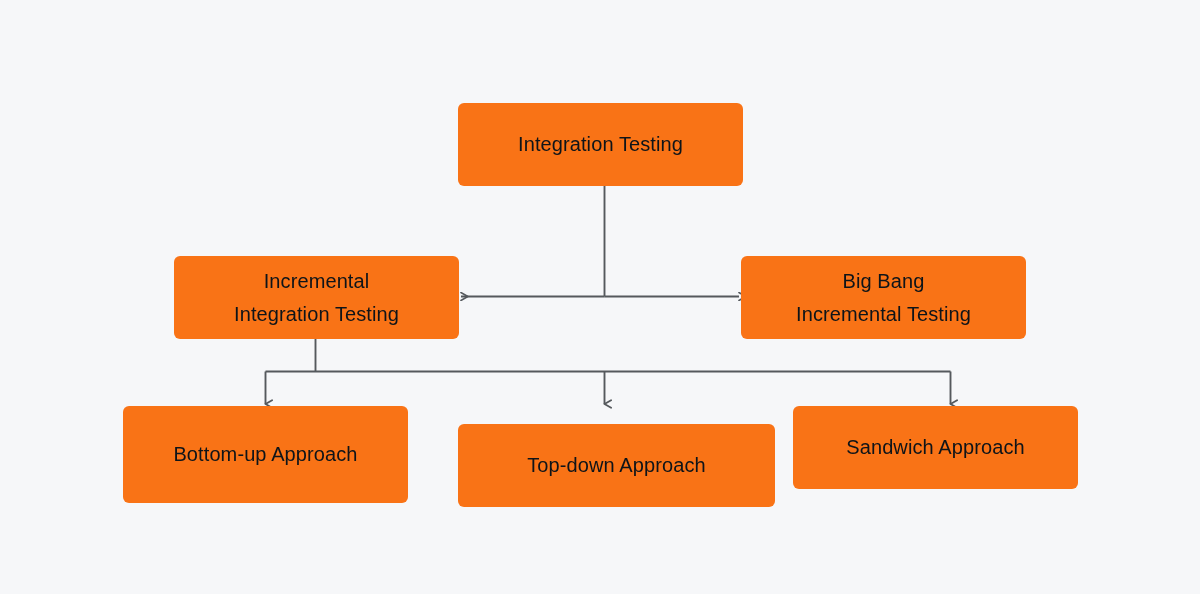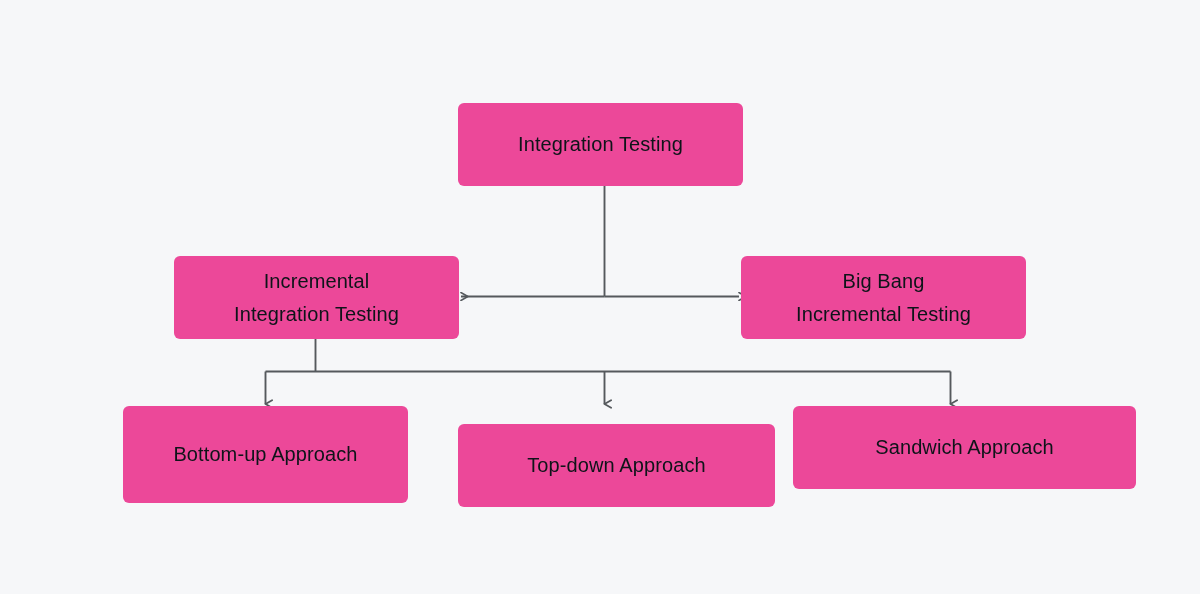--- a/index.html
+++ b/index.html
@@ -22,21 +22,21 @@
   #connector-layer {
     position: absolute;
     left: 0;
     top: 0;
     width: 1200px;
     height: 594px;
   }
   .node-box {
     position: absolute;
     box-sizing: border-box;
-    background: #ec4899;
+    background: #f97316;
     border-radius: 6px;
     display: flex;
     align-items: center;
     justify-content: center;
     text-align: center;
     color: #0e1419;
     font-size: 20px;
     font-weight: 500;
     line-height: 1.62;
     letter-spacing: 0.1px;
@@ -59,21 +59,21 @@
     left: 741px; top: 256px; width: 285px; height: 83px;
   }
   
   #node-bottom-up-approach {
     left: 123px; top: 406px; width: 285px; height: 97px;
   }
   #node-top-down-approach {
     left: 458px; top: 424px; width: 317px; height: 83px;
   }
   #node-sandwich-approach {
-    left: 793px; top: 406px; width: 343px; height: 83px;
+    left: 793px; top: 406px; width: 285px; height: 83px;
   }
 </style>
 </head>
 <body>
 
 <div id="diagram-canvas">
 
   <svg id="connector-layer" viewBox="0 0 1200 594" width="1200" height="594" aria-hidden="true">
     <defs>
       <marker id="arrow-left" markerWidth="9" markerHeight="9" refX="8" refY="4.5" orient="auto" markerUnits="userSpaceOnUse">

